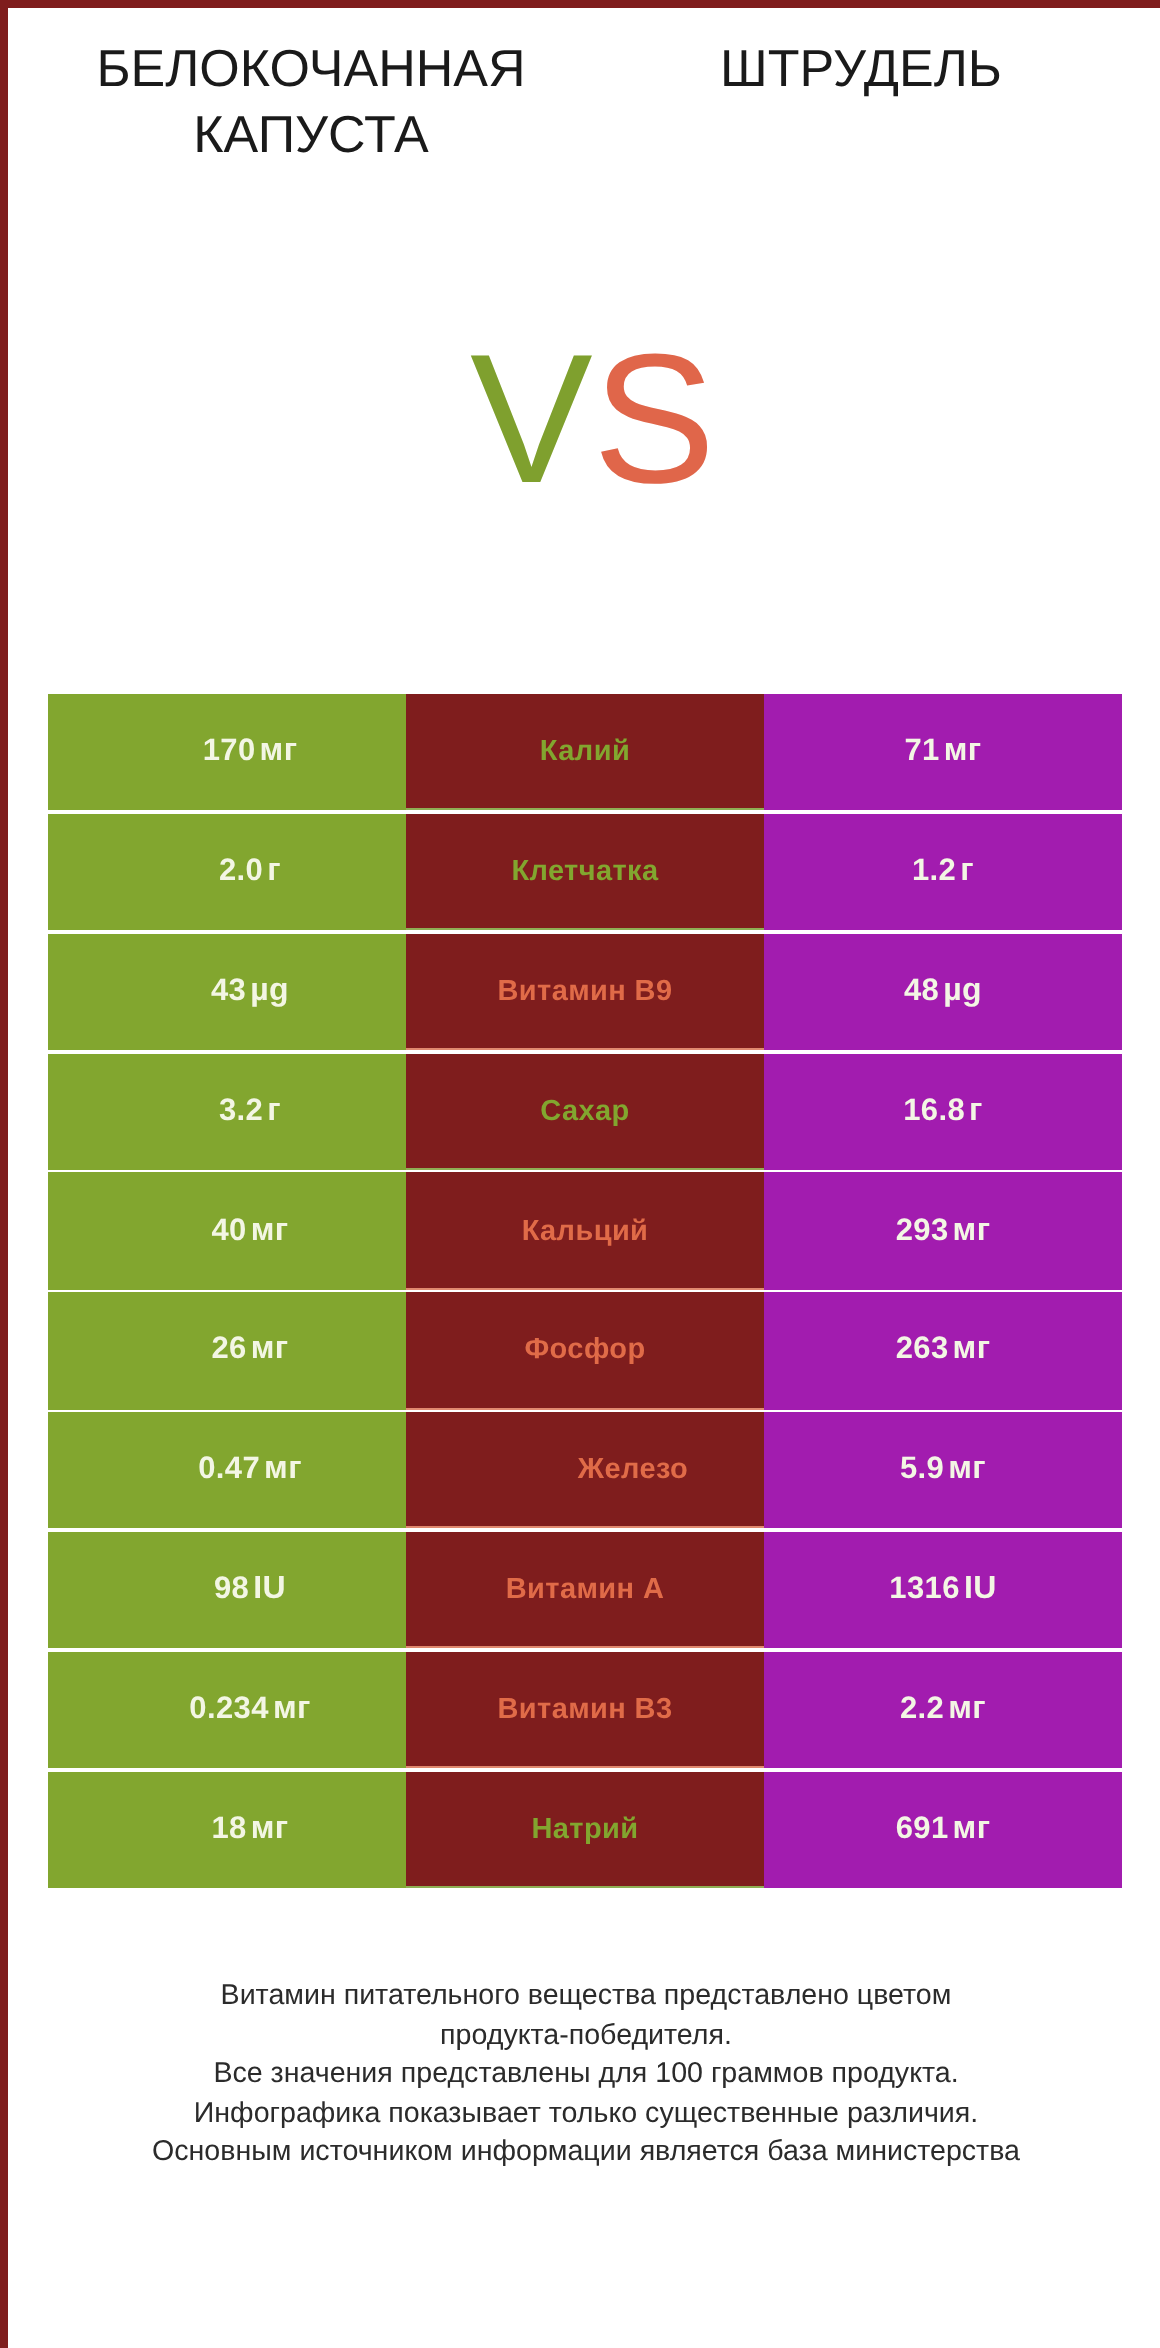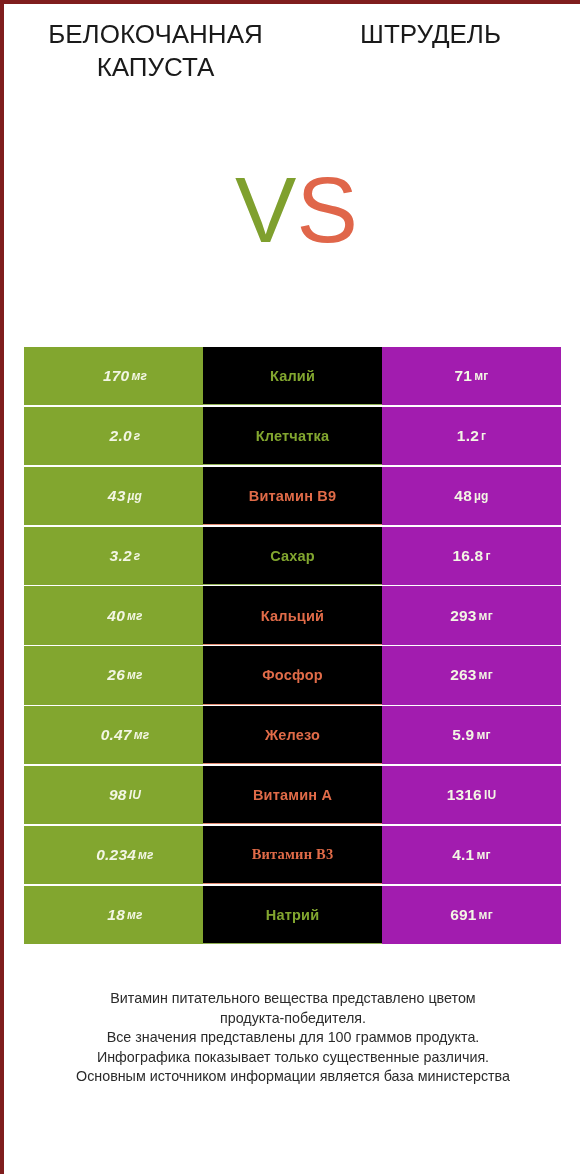--- a/index.html
+++ b/index.html
@@ -10,26 +10,26 @@
   .title.left{left:14px;}
   .title.right{left:289px;}
   .hero{position:absolute;left:0;top:120px;width:578px;height:205px;}
   .vs{position:absolute;left:0;top:0;width:578px;height:205px;}
   .vs-text{position:absolute;left:231px;top:40px;font-size:92px;line-height:92px;font-weight:400;}
   .vs-v{color:#7fa02e;}
   .vs-s{color:#e0664a;}
   .table{position:absolute;left:20px;top:343px;width:537px;}
   .row{position:relative;height:59.85px;}
   .cell{position:absolute;top:0;height:58.3px;box-sizing:border-box;}
-  .cell.left{left:0;width:202px;background:#82a62f;font-style:italic;}
+  .cell.left{left:0;width:202px;background:#82a62f;}
   .cell.right{left:358px;width:179px;background:#a21caf;}
-  .cell.mid{left:179px;width:179px;background:#000000;border-bottom:1px solid #8fae54;}
+  .cell.mid{left:179px;width:179px;background:#7f1d1d;border-bottom:1px solid #8fae54;}
   .val{position:absolute;left:0;top:0;width:100%;height:58.3px;display:flex;align-items:center;justify-content:center;color:#f3f6e4;}
   .num{font-size:15.5px;font-weight:700;letter-spacing:0.2px;}
-  .unit{font-size:12px;font-weight:700;margin-left:2px;letter-spacing:0.2px;}
+  .unit{font-size:16px;font-weight:700;margin-left:2px;letter-spacing:0.2px;}
   .name{position:absolute;left:0;top:0;width:100%;height:58.3px;display:flex;align-items:center;justify-content:center;font-size:14.5px;font-weight:700;letter-spacing:0.2px;}
   .footer{position:absolute;left:0;top:985px;width:578px;text-align:center;font-size:14.3px;line-height:19.5px;color:#2b2b2b;}
 </style>
 </head>
 <body>
 
 <div class="page">
   <div class="titles">
     <div class="title left">БЕЛОКОЧАННАЯ КАПУСТА</div>
     <div class="title right">ШТРУДЕЛЬ</div>
@@ -143,21 +143,21 @@
         </div>
       </div>
       <div class="row">
         <div class="cell left">
           <div class="val">
             <span class="num">0.47</span>
             <span class="unit">мг</span>
           </div>
         </div>
         <div class="cell mid" style="border-bottom-color: rgb(224, 137, 111);">
-          <div class="name" style="color: rgb(224, 107, 72);">Железо</div>
+          <div class="name" style="color: rgb(224, 107, 72); padding-left: 24px;">Железо</div>
         </div>
         <div class="cell right">
           <div class="val">
             <span class="num">5.9</span>
             <span class="unit">мг</span>
           </div>
         </div>
       </div>
       <div class="row">
         <div class="cell left">
@@ -177,25 +177,25 @@
         </div>
       </div>
       <div class="row">
         <div class="cell left">
           <div class="val">
             <span class="num">0.234</span>
             <span class="unit">мг</span>
           </div>
         </div>
         <div class="cell mid" style="border-bottom-color: rgb(224, 137, 111);">
-          <div class="name" style="color: rgb(224, 107, 72); font-family: Liberation Serif, serif;">Витамин B3</div>
-        </div>
-        <div class="cell right">
-          <div class="val">
-            <span class="num">4.1</span>
+          <div class="name" style="color: rgb(224, 107, 72);">Витамин B3</div>
+        </div>
+        <div class="cell right">
+          <div class="val">
+            <span class="num">2.2</span>
             <span class="unit">мг</span>
           </div>
         </div>
       </div>
       <div class="row">
         <div class="cell left">
           <div class="val">
             <span class="num">18</span>
             <span class="unit">мг</span>
           </div>

